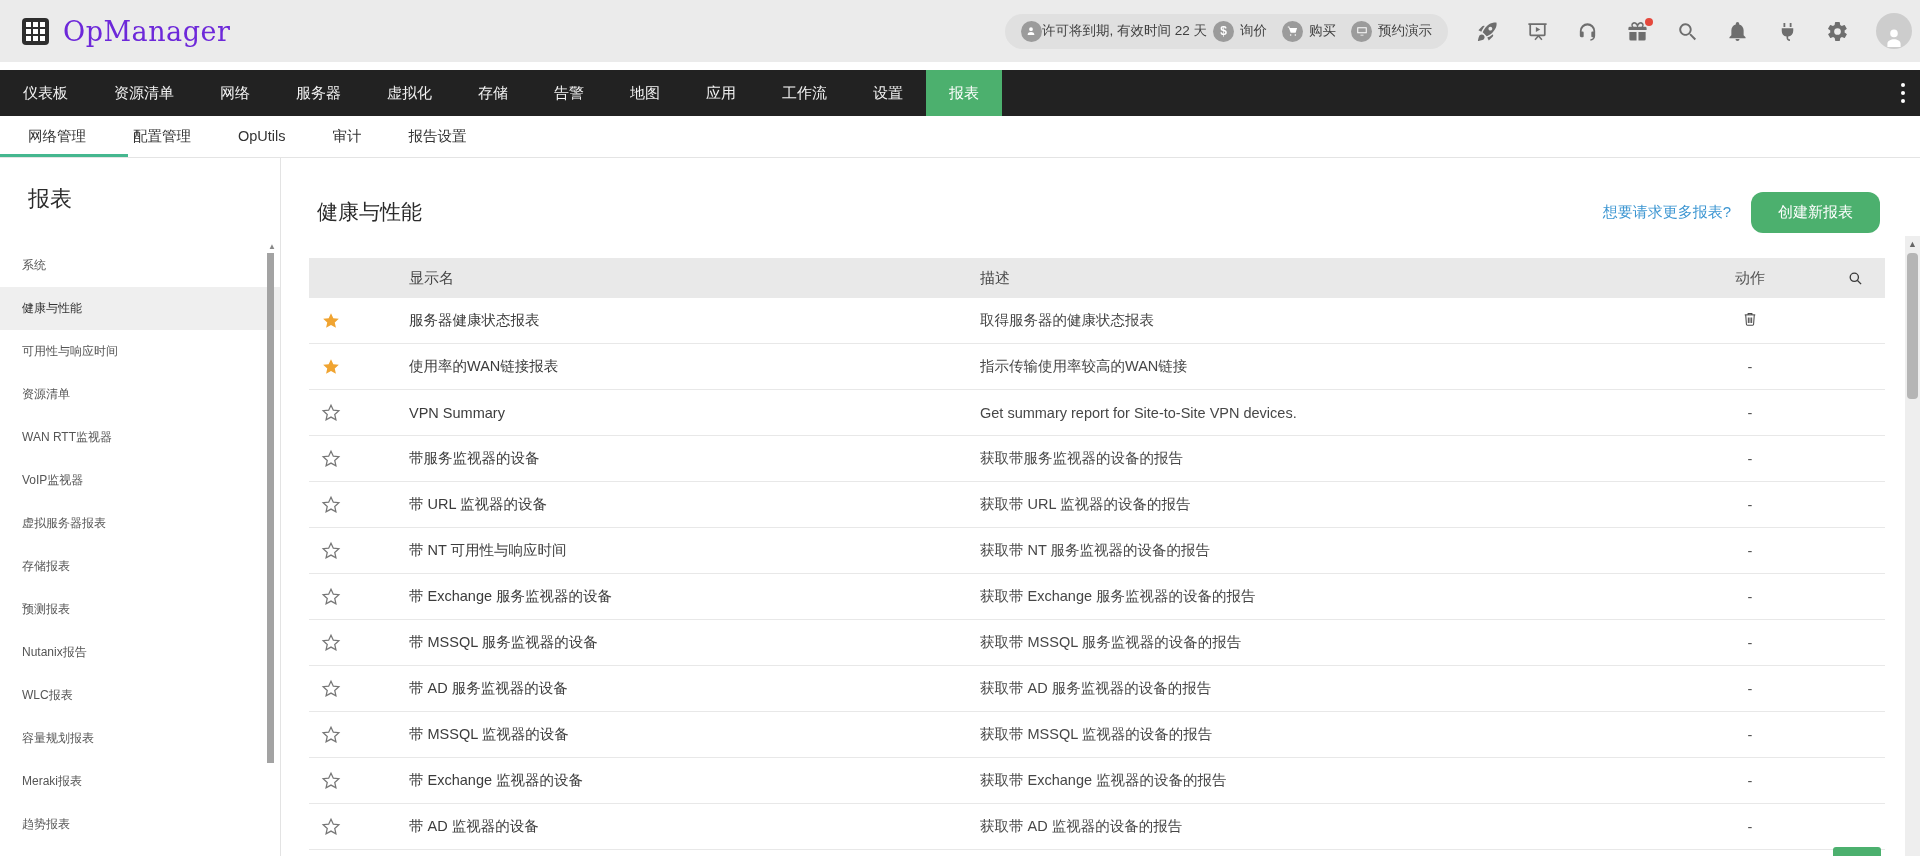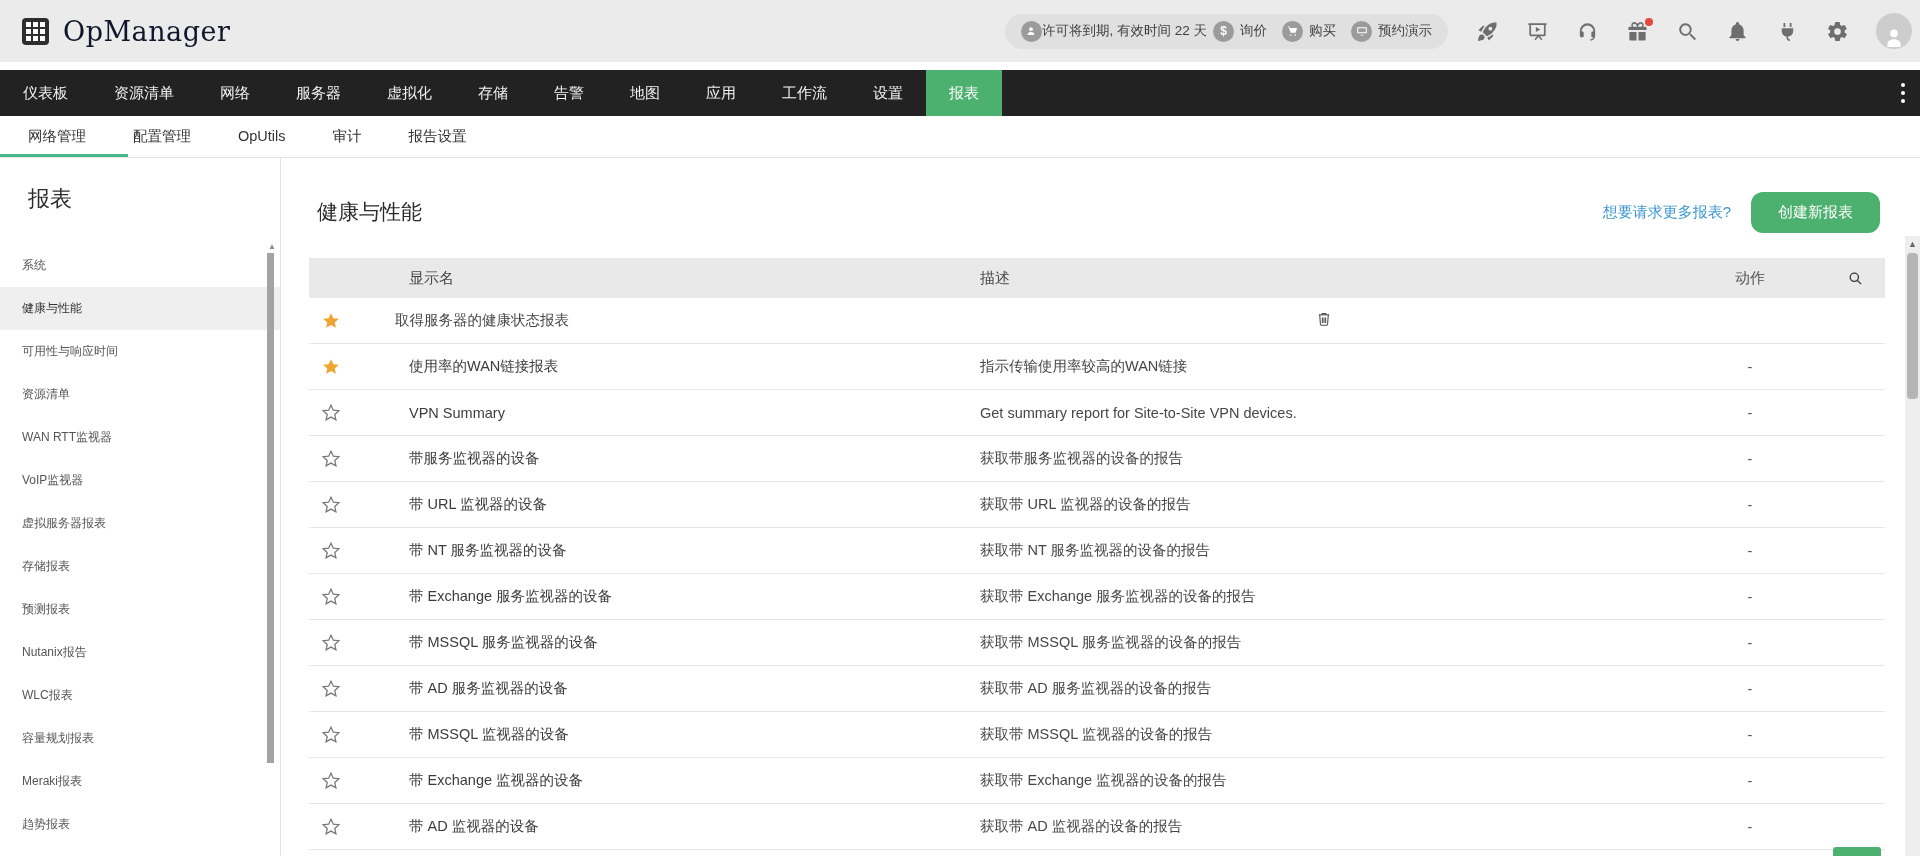--- a/index.html
+++ b/index.html
@@ -6,21 +6,21 @@
   html,body { width:1920px; height:856px; overflow:hidden; background:#fff;
     font-family:"Liberation Sans", sans-serif; position:relative; }
 
   
   .topbar { height:62px; background:var(--topbar,#ebebeb); display:flex; align-items:center;
     padding-left:22px; }
   .grid-icon { width:27px; height:27px; background:#2e2e2e; border-radius:4px;
     display:grid; grid-template-columns:repeat(3,5px); gap:2px; justify-content:center;
     align-content:center; cursor:pointer; flex-shrink:0; }
   .grid-icon span { width:5px; height:5px; background:#fff; }
-  .app-title { font-family:"DejaVu Serif", serif; font-size:27px; color:#0f172a;
+  .app-title { font-family:"DejaVu Serif", serif; font-size:27px; color:#6d28d9;
     margin-left:14px; letter-spacing:.5px; }
   .topbar-right { margin-left:auto; display:flex; align-items:center; padding-right:8px; }
   .license-pill { background:#e0e0e0; border-radius:18px; height:35px; display:flex;
     align-items:center; gap:0; padding:0 16px; font-size:13.5px; color:#3f3f3f; margin-right:28px; }
   .circle-icon { width:21px; height:21px; border-radius:50%; background:#9b9b9b; color:#fff;
     display:flex; align-items:center; justify-content:center; font-size:12px; font-weight:bold;
     flex-shrink:0; }
   .circle-icon svg { width:12px; height:12px; fill:#fff; display:block; }
   .pill-action { display:flex; align-items:center; gap:6px; cursor:pointer; margin-left:6px; }
   .topbar-icons { display:flex; align-items:center; gap:27px; }
@@ -281,20 +281,21 @@
       </div>
       <div id="table-body">
           <div class="trow">
             <div class="cell-star">
               <span class="star-btn star-filled">
                 <svg viewBox="0 0 24 24">
                   <path d="M12 2.6l2.8 6 6.6.7-4.9 4.4 1.4 6.5L12 16.9l-5.9 3.3 1.4-6.5-4.9-4.4 6.6-.7z"></path>
                 </svg>
               </span>
             </div>
+            <div class="cell-name"><span class="cell-name-link">服务器健康状态报表</span></div>
             <div class="cell-desc">取得服务器的健康状态报表</div>
             <div class="cell-action"><span class="trash-btn">
                 <svg viewBox="0 0 24 24">
                   <path d="M5 6.5h14"></path>
                   <path d="M9.5 6.5V4.8h5v1.7"></path>
                   <path d="M6.3 6.5l.9 12.4a1.4 1.4 0 0 0 1.4 1.3h6.8a1.4 1.4 0 0 0 1.4-1.3l.9-12.4"></path>
                   <path d="M9.8 10v7.2M12 10v7.2M14.2 10v7.2"></path>
                 </svg>
               </span></div>
             <div class="cell-search"></div>
@@ -352,21 +353,21 @@
             <div class="cell-search"></div>
           </div>
           <div class="trow">
             <div class="cell-star">
               <span class="star-btn star-outline">
                 <svg viewBox="0 0 24 24">
                   <path d="M12 2.6l2.8 6 6.6.7-4.9 4.4 1.4 6.5L12 16.9l-5.9 3.3 1.4-6.5-4.9-4.4 6.6-.7z"></path>
                 </svg>
               </span>
             </div>
-            <div class="cell-name"><span class="cell-name-link">带 NT 服务监视器的设备</span></div>
+            <div class="cell-name"><span class="cell-name-link">带 NT 可用性与响应时间</span></div>
             <div class="cell-desc">获取带 NT 服务监视器的设备的报告</div>
             <div class="cell-action"><span>-</span></div>
             <div class="cell-search"></div>
           </div>
           <div class="trow">
             <div class="cell-star">
               <span class="star-btn star-outline">
                 <svg viewBox="0 0 24 24">
                   <path d="M12 2.6l2.8 6 6.6.7-4.9 4.4 1.4 6.5L12 16.9l-5.9 3.3 1.4-6.5-4.9-4.4 6.6-.7z"></path>
                 </svg>

